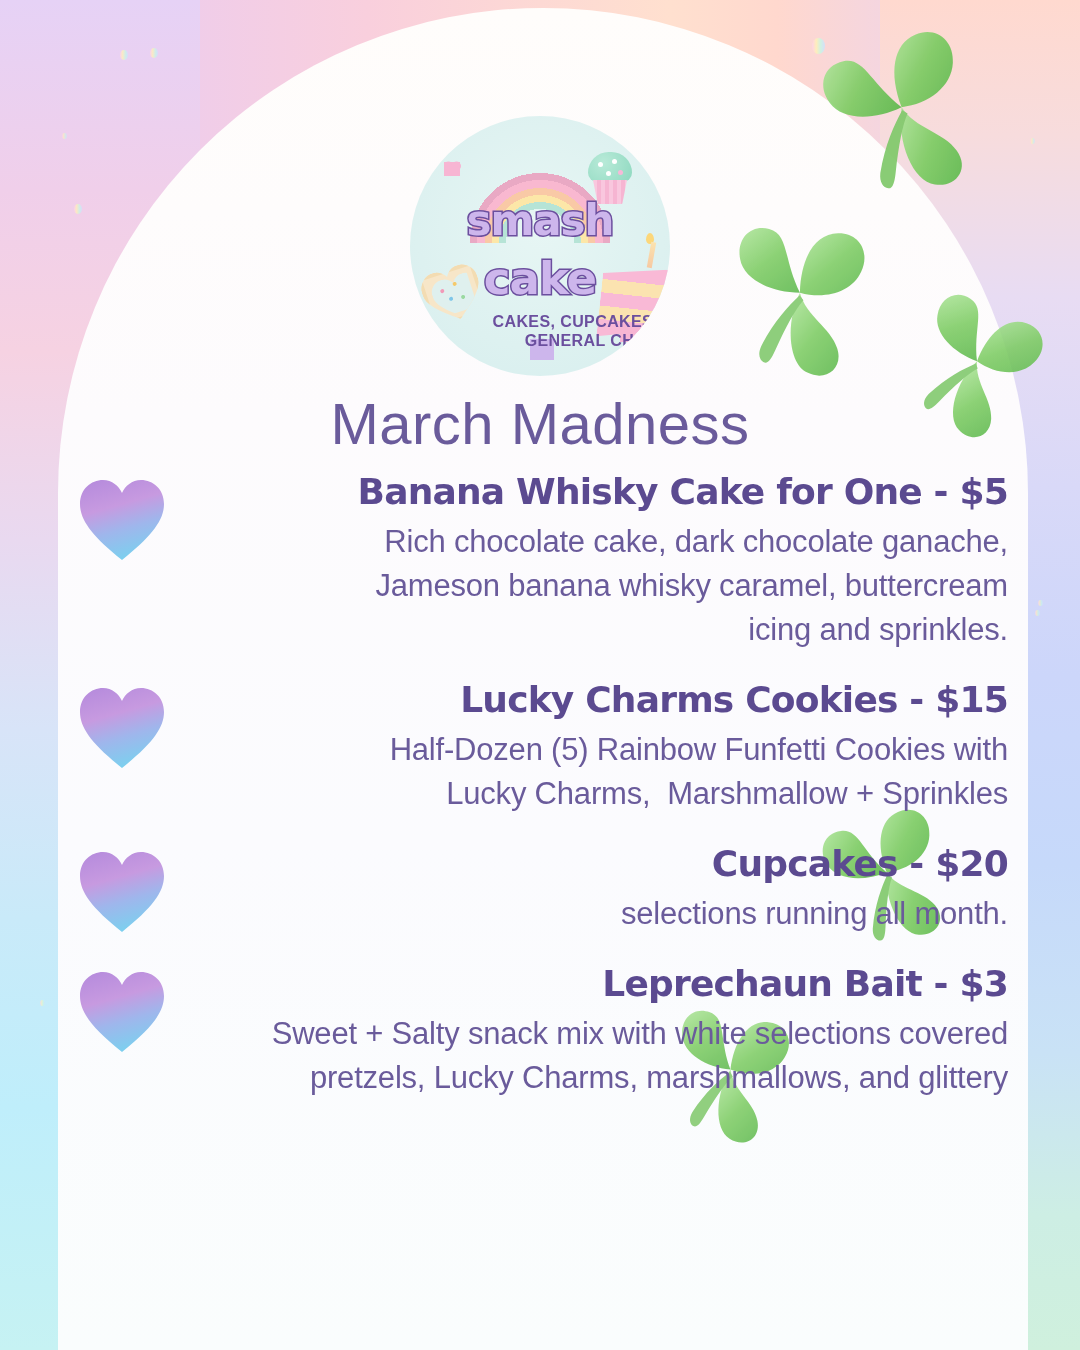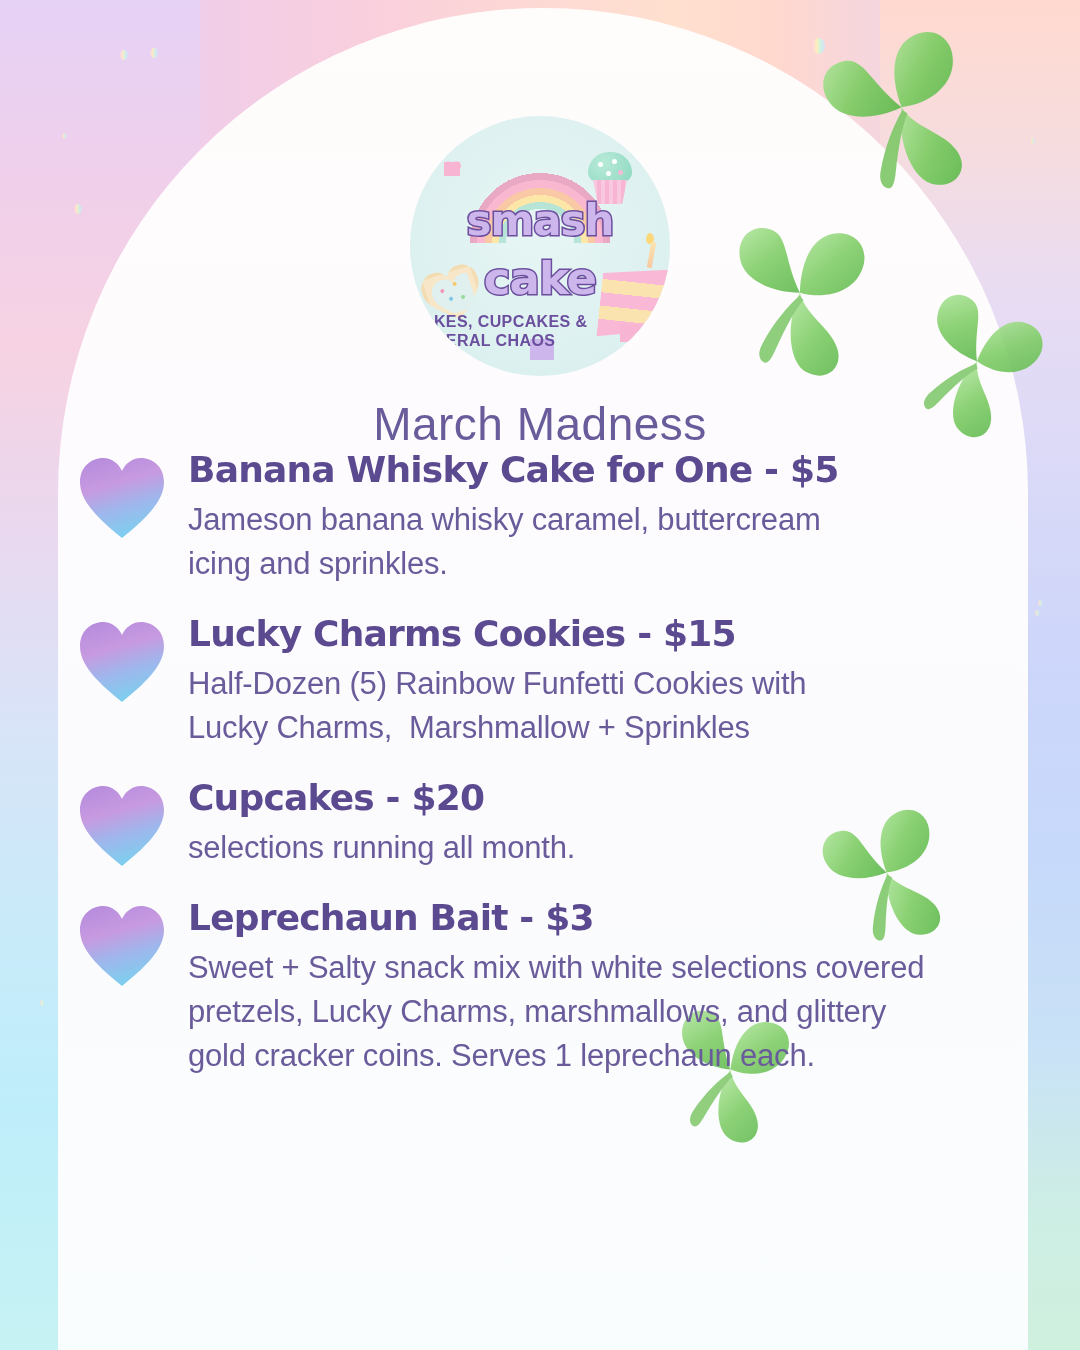--- a/index.html
+++ b/index.html
@@ -102,41 +102,41 @@
   .logo-word{
     position:absolute; left:0; right:0; text-align:center;
     font-family:"DejaVu Sans", sans-serif; font-weight:bold;
     color:#cdb6ec; -webkit-text-stroke:3px #6b4f9e;
     paint-order:stroke fill;
     letter-spacing:-1px;
   }
   .logo-smash{ top:80px; font-size:42px; }
   .logo-cake{ top:136px; font-size:45px; }
   .logo-tag{
-    position:absolute; left:0; right:0; text-align:left; top:196px;
+    position:absolute; left:0; right:0; text-align:right; top:196px;
     font-family:"Liberation Sans", sans-serif; font-weight:bold;
     font-size:16px; line-height:19px; color:#6b4f9e; letter-spacing:.4px;
   }
   .logo-star,.logo-heart{position:absolute;}
   .logo-heart{width:16px;height:14px;}
   .logo-heart:before,.logo-heart:after{content:"";position:absolute;width:9px;height:14px;border-radius:9px 9px 0 0;background:inherit;}
   .logo-heart:before{left:8px;transform:rotate(-45deg);transform-origin:0 100%;}
   .logo-heart:after{left:0;transform:rotate(45deg);transform-origin:100% 100%;}
 
   
   .clover{ position:absolute; }
   .clover svg{ display:block; }
 
   
   .title{
     position:absolute; left:0; right:0; top:388px; text-align:center;
-    font-size:46px; line-height:72px; font-weight:400; color:#6a5b9b;
+    font-size:58px; line-height:72px; font-weight:400; color:#6a5b9b;
     letter-spacing:.5px;
   }
-  .menu{ position:absolute; left:78px; top:448px; width:930px; }
+  .menu{ position:absolute; left:78px; top:470px; width:930px;text-align:right; }
   .item{ position:relative; padding-left:110px; margin-bottom:26px; }
   .heart{
     position:absolute; left:0; top:8px; width:88px; height:84px;
   }
   .heart svg{display:block;}
   .item-title{
     font-family:"DejaVu Sans", sans-serif;
     font-weight:bold; font-size:36px; line-height:44px;
     color:#5b4a90; letter-spacing:-.8px;
   }
@@ -286,20 +286,21 @@
                 <stop offset="0.33" stop-color="#c79ae0"></stop>
             <stop offset="0.62" stop-color="#9fb6ec"></stop>
                 <stop offset="1" stop-color="#79d2ef"></stop>
           </linearGradient>
             </defs>
           <path fill="url(#hg)" d="M44 82 C14 58 2 42 2 26 C2 11 13 2 25 2 C34 2 41 8 44 15 C47 8 54 2 63 2 C75 2 86 11 86 26 C86 42 74 58 44 82 Z"></path>
         </svg>
       </div>
       <div class="item-title">Banana Whisky Cake for One -  $5</div>
       <div class="item-desc">
+        <span>Rich chocolate cake, dark chocolate ganache,</span>
         <span>Jameson banana whisky caramel, buttercream</span>
         <span>icing and sprinkles.</span>
       </div>
     </div>
 
     <div class="item">
       <div class="heart">
         <svg width="88" height="84" viewBox="0 0 88 84">
           <path fill="url(#hg)" d="M44 82 C14 58 2 42 2 26 C2 11 13 2 25 2 C34 2 41 8 44 15 C47 8 54 2 63 2 C75 2 86 11 86 26 C86 42 74 58 44 82 Z"></path>
         </svg>
@@ -326,19 +327,18 @@
     <div class="item">
       <div class="heart">
         <svg width="88" height="84" viewBox="0 0 88 84">
           <path fill="url(#hg)" d="M44 82 C14 58 2 42 2 26 C2 11 13 2 25 2 C34 2 41 8 44 15 C47 8 54 2 63 2 C75 2 86 11 86 26 C86 42 74 58 44 82 Z"></path>
         </svg>
       </div>
       <div class="item-title">Leprechaun Bait - $3</div>
       <div class="item-desc">
         <span>Sweet + Salty snack mix with white selections covered</span>
         <span>pretzels, Lucky Charms, marshmallows, and glittery</span>
-        <span>gold cracker coins. Serves 1 leprechaun each.</span>
       </div>
     </div>
 
 
   </div>
 </div>
 
 </body></html>

